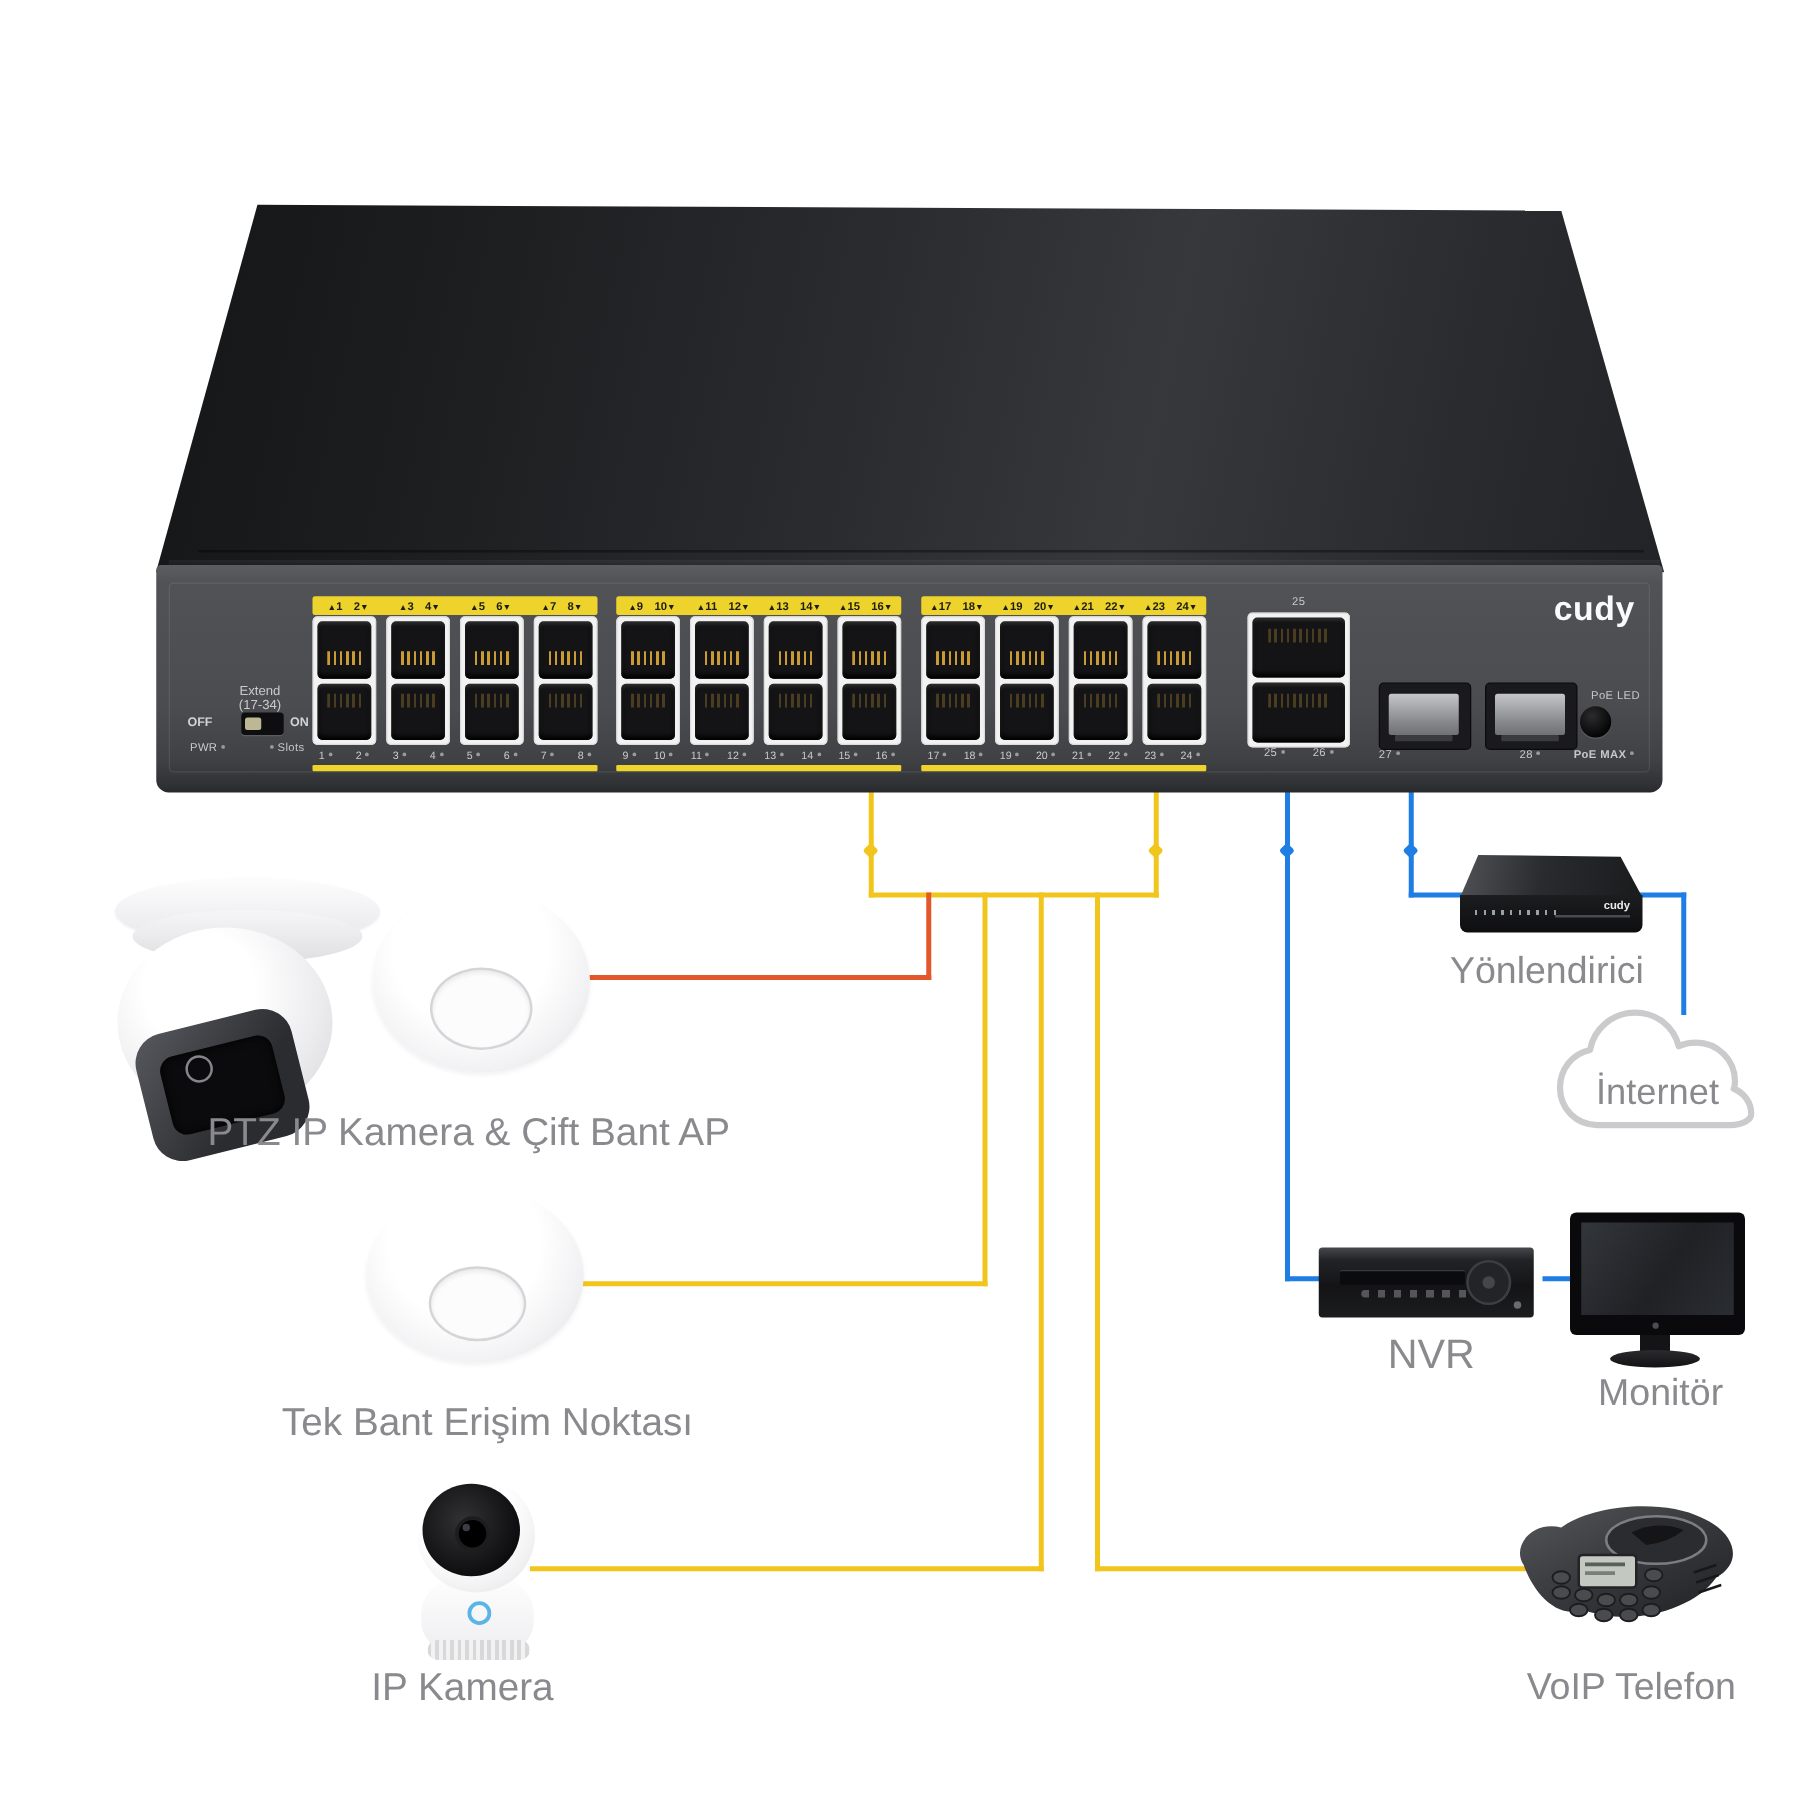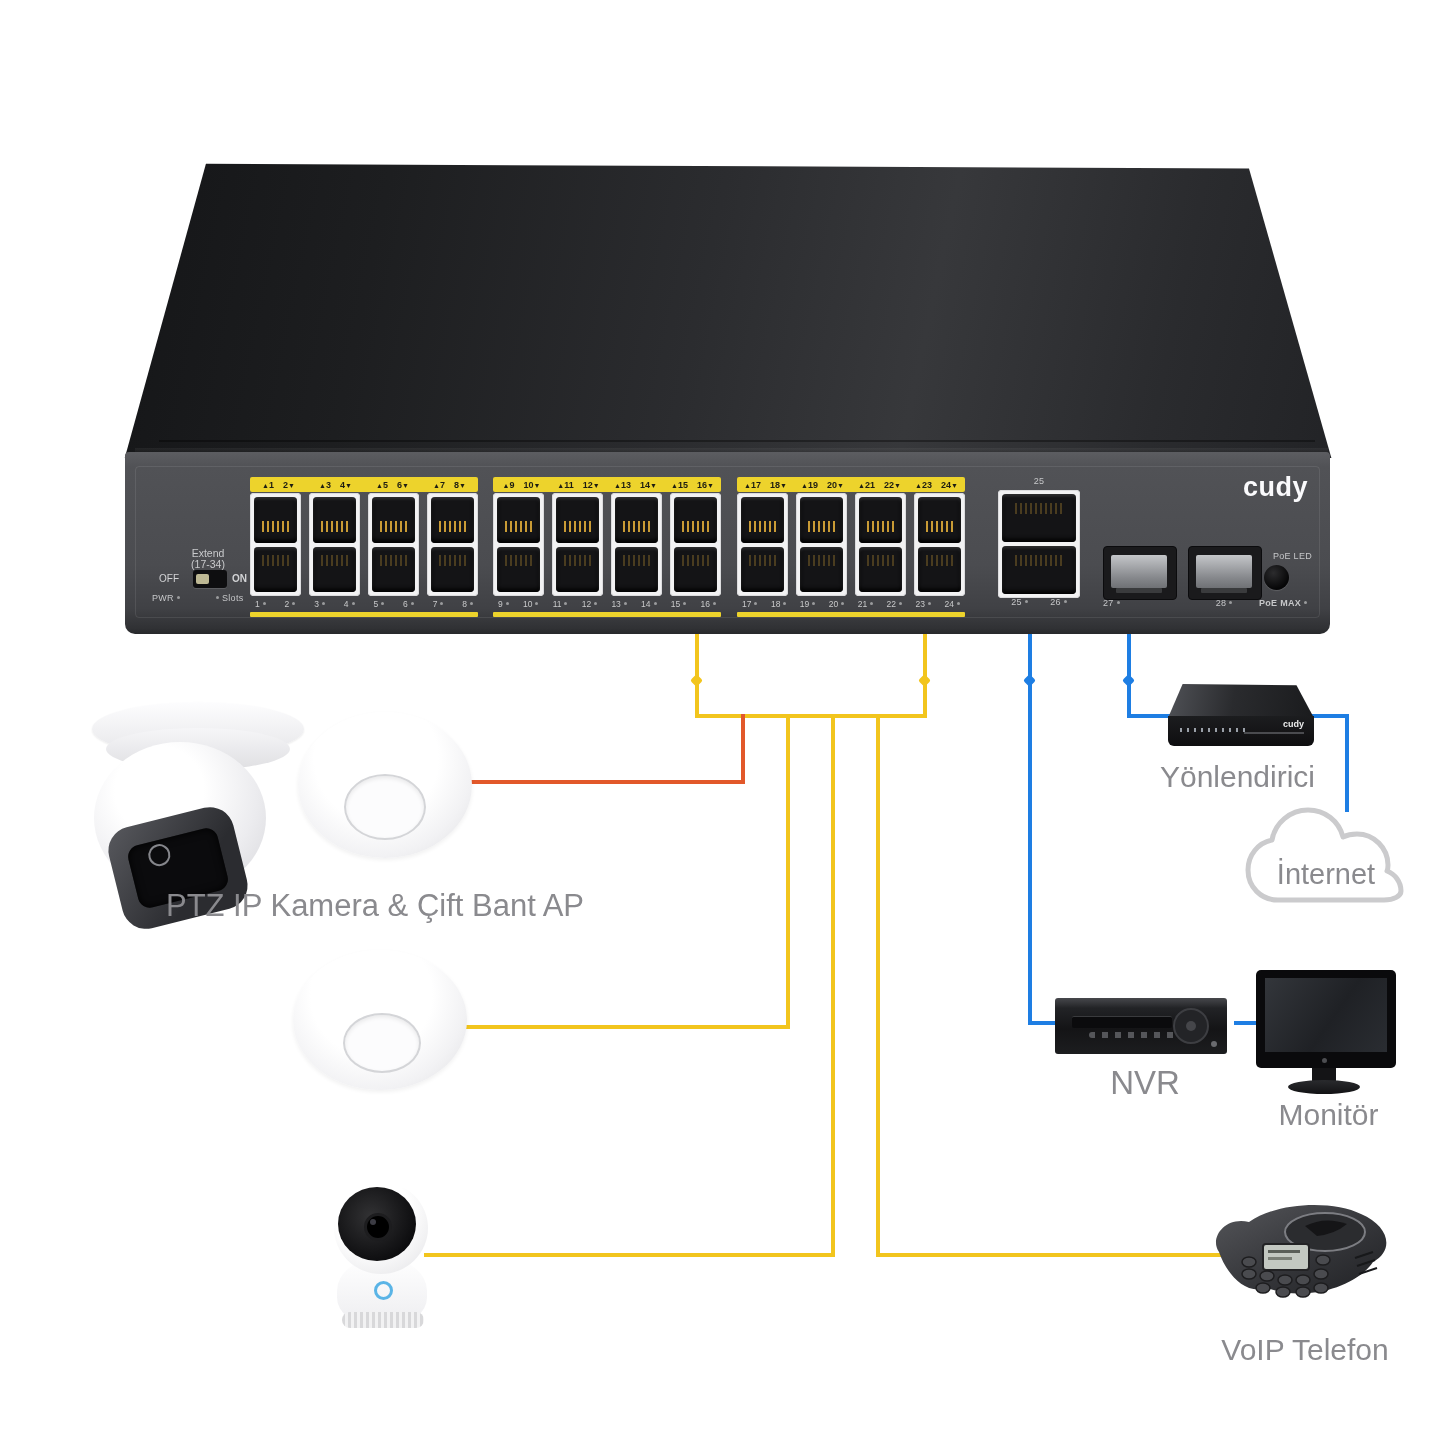--- a/index.html
+++ b/index.html
@@ -23,21 +23,21 @@
     background:linear-gradient(180deg,#5c5d61 0%,#515256 8%,#4b4c50 62%,#404145 86%,#303134 97%,#27282b 100%);}
   #panel-inset{left:10px;top:14px;width:1183px;height:150px;border:1px solid rgba(255,255,255,.09);border-radius:4px;}
 
   .tinytxt{color:#c6c7c9;font-size:9px;letter-spacing:.3px;}
   .ledafter:after{content:"";display:inline-block;width:3px;height:3px;border-radius:50%;background:#9a9b9d;margin-left:3px;vertical-align:2px;}
   .ledbefore:before{content:"";display:inline-block;width:3px;height:3px;border-radius:50%;background:#9a9b9d;margin-right:3px;vertical-align:2px;}
 
   #extend-label{left:173px;top:548px;width:70px;text-align:center;color:#c9cacc;font-size:10.5px;line-height:11px;z-index:4;}
   #mode-toggle{left:193px;top:570px;width:34px;height:18px;background:#0e0e10;border-radius:3px;z-index:4;box-shadow:0 1px 0 rgba(255,255,255,.12);}
   #mode-knob{position:absolute;left:3px;top:4px;width:13px;height:10px;background:#bdb894;border-radius:2px;}
-  #off-label{left:150px;top:573px;width:38px;text-align:center;font-weight:normal;color:#d2d3d5;font-size:10px;z-index:4;}
+  #off-label{left:150px;top:573px;width:38px;text-align:left;font-weight:bold;color:#d2d3d5;font-size:10px;z-index:4;}
   #on-label{left:232px;top:573px;width:30px;font-weight:bold;color:#d2d3d5;font-size:10px;z-index:4;}
   #pwr-label{left:152px;top:593px;z-index:4;}
   #mode-label{left:216px;top:593px;z-index:4;}
 
   #port-groups{left:250px;top:477px;width:731px;display:flex;z-index:4;}
   .port-group{width:228px;}
   .port-group + .port-group{margin-left:15px;}
   .port-group:nth-child(3){margin-left:16px;}
   .port-strip{display:flex;height:15px;background:var(--strip-yellow);border-radius:2px;align-items:center;}
   .pairset{flex:1;display:flex;justify-content:center;gap:9px;font-size:9px;font-weight:bold;color:#1d1d12;}
@@ -415,29 +415,31 @@
       </div>
     </div>
   </div>
 
   <div class="ap-disc" style="left:298px;top:712px;width:174px;height:146px;"></div>
   <div class="ap-ring" style="left:344px;top:774px;width:78px;height:62px;"></div>
   <div class="devlabel" style="left:115px;top:888px;width:520px;font-size:31px;">PTZ IP Kamera &amp; Çift Bant AP</div>
 
   <div class="ap-disc" style="left:293px;top:950px;width:174px;height:140px;"></div>
   <div class="ap-ring" style="left:343px;top:1013px;width:74px;height:56px;"></div>
+  <div class="devlabel" style="left:130px;top:1120px;width:520px;font-size:31px;">Tek Bant Erişim Noktası</div>
 
   <div id="ipcam-body" class="abs"></div>
   <div id="ipcam-base" class="abs"></div>
   <div id="ipcam-head" class="abs">
     <div id="ipcam-face">
       <div id="ipcam-lens"></div>
     </div>
   </div>
   <div id="ipcam-btn" class="abs"></div>
+  <div class="devlabel" style="left:240px;top:1332px;width:260px;font-size:31px;">IP Kamera</div>
 
   <div id="router" class="abs">
     <div id="router-topface"></div>
     <div id="router-front">
       <div id="router-leds"></div>
       <div id="router-brand">cudy</div>
       <div id="router-sub"></div>
     </div>
   </div>
   <div class="devlabel" style="left:1140px;top:760px;width:195px;font-size:30px;">Yönlendirici</div>

